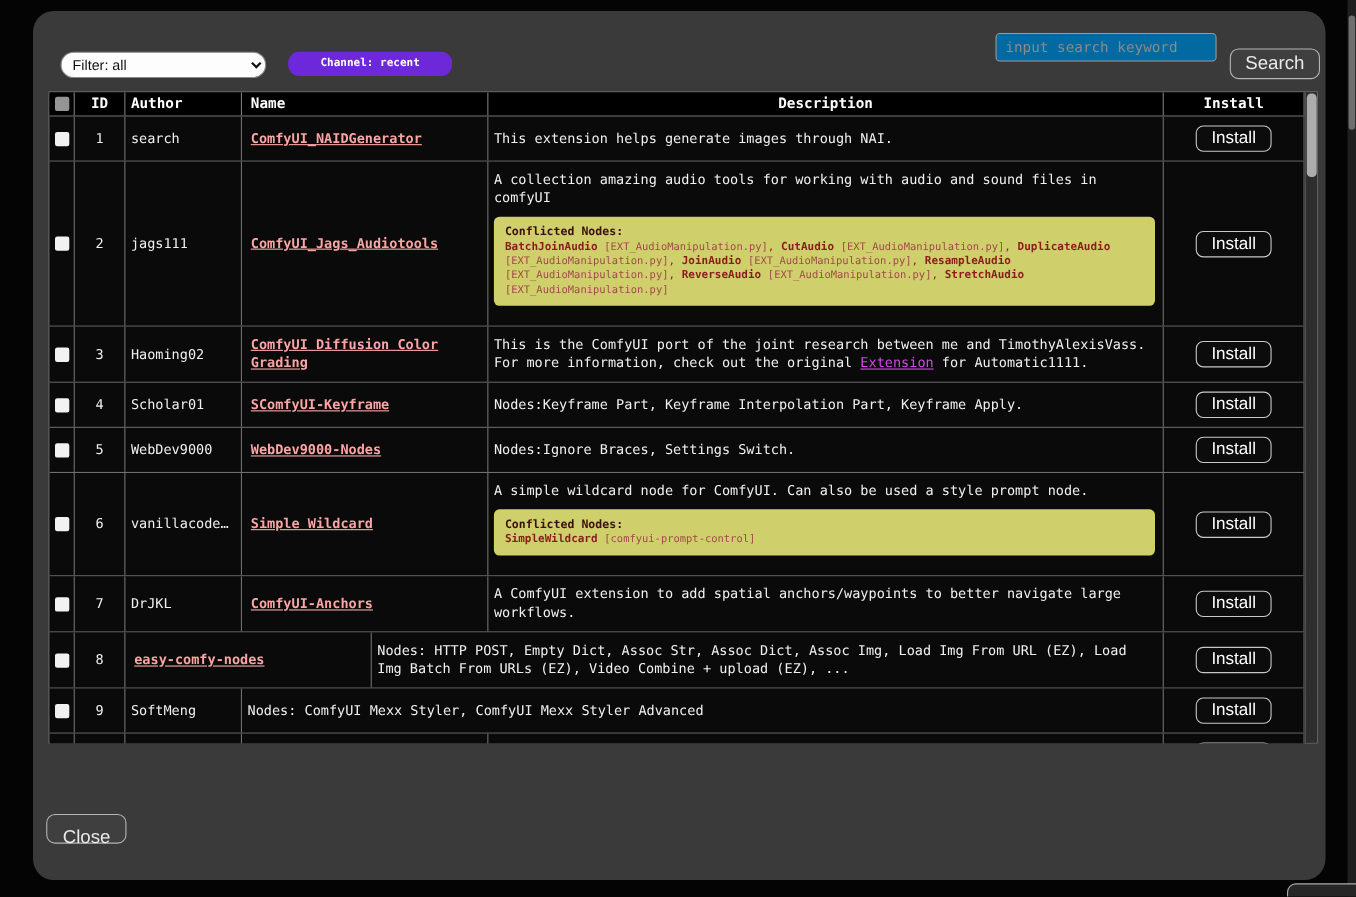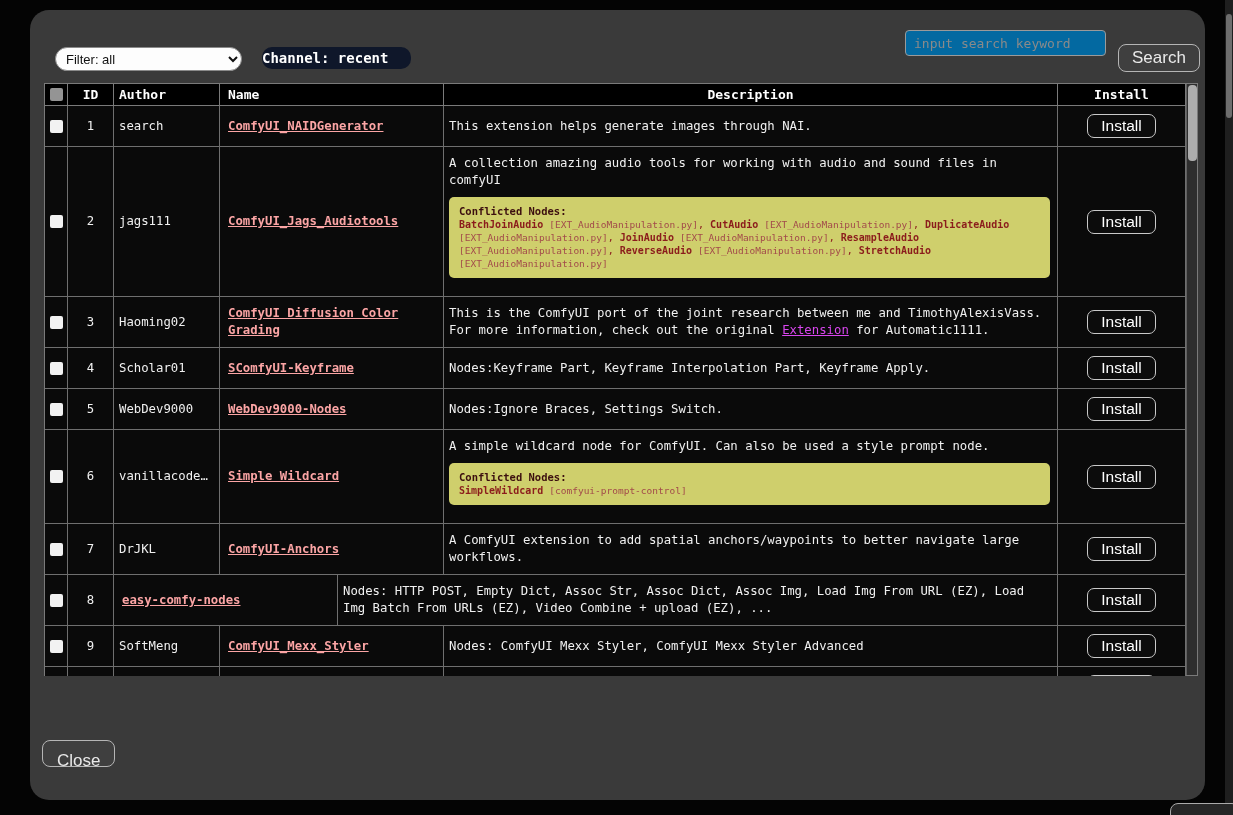--- a/index.html
+++ b/index.html
@@ -4,22 +4,22 @@
 <style>
   *{box-sizing:border-box;margin:0;padding:0}
   html,body{width:1233px;height:815px;overflow:hidden;background:#040404}
   body{position:relative;font-family:"DejaVu Sans Mono",monospace}
 
   .dialog{position:absolute;left:30px;top:10px;width:1175px;height:790px;background:#3a3a3a;border-radius:19px}
 
   
   .filter-select{position:absolute;left:25px;top:37px;width:187px;height:24px;border-radius:12px;
     border:1px solid #8a8a8a;background:#fdfdfd;color:#111;font:13px "Liberation Sans",sans-serif;padding:0 6px}
-  .channel-badge{position:absolute;left:232px;top:37px;width:149px;height:22px;background:#0f172a;color:#ffffff;
-    border-radius:10px;font-weight:bold;font-size:14px;text-align:left;line-height:22px}
+  .channel-badge{position:absolute;left:232px;top:37px;width:149px;height:22px;background:#6d28d9;color:#ffffff;
+    border-radius:10px;font-weight:bold;font-size:10px;text-align:center;line-height:22px}
   .search-input{position:absolute;left:875px;top:20px;width:201px;height:26px;background:#0369a1;
     border:1px solid #9a9a9a;border-radius:4px;color:#ddd;font:13px "DejaVu Sans Mono",monospace;padding:0 8px}
   .search-input::placeholder{color:#8a8a8a}
   .btn{background:#3f3f3f;border:1px solid #b5b5b5;border-radius:8px;color:#e9e9e9;
     font:17px "Liberation Sans",sans-serif;cursor:pointer}
   .search-btn{position:absolute;left:1088px;top:34px;height:28px;padding:0 13px}
   .close-btn{position:absolute;left:12px;top:730px;height:27px;padding:10px 14px}
 
   
   .table{position:absolute;left:14px;top:73px;width:1154px;height:593px;border:1px solid #7a7a7a;background:#0a0a0a}
@@ -213,23 +213,20 @@
           <div class="td c-install">
             <button class="install-btn">Install</button>
           </div>
         </div>
         <div class="tr">
           <div class="td c-check">
             <input type="checkbox" style="">
           </div>
           <div class="td c-id">9</div>
           <div class="td c-author">SoftMeng</div>
-          <div class="td c-name">
-            <a class="name-link">ComfyUI_Mexx_Styler</a>
-          </div>
           <div class="td c-desc">
             <div class="dtext">Nodes: ComfyUI Mexx Styler, ComfyUI Mexx Styler Advanced</div>
           </div>
           <div class="td c-install">
             <button class="install-btn">Install</button>
           </div>
         </div>
         <div class="tr">
           <div class="td c-check"></div>
           <div class="td c-id">10</div>

